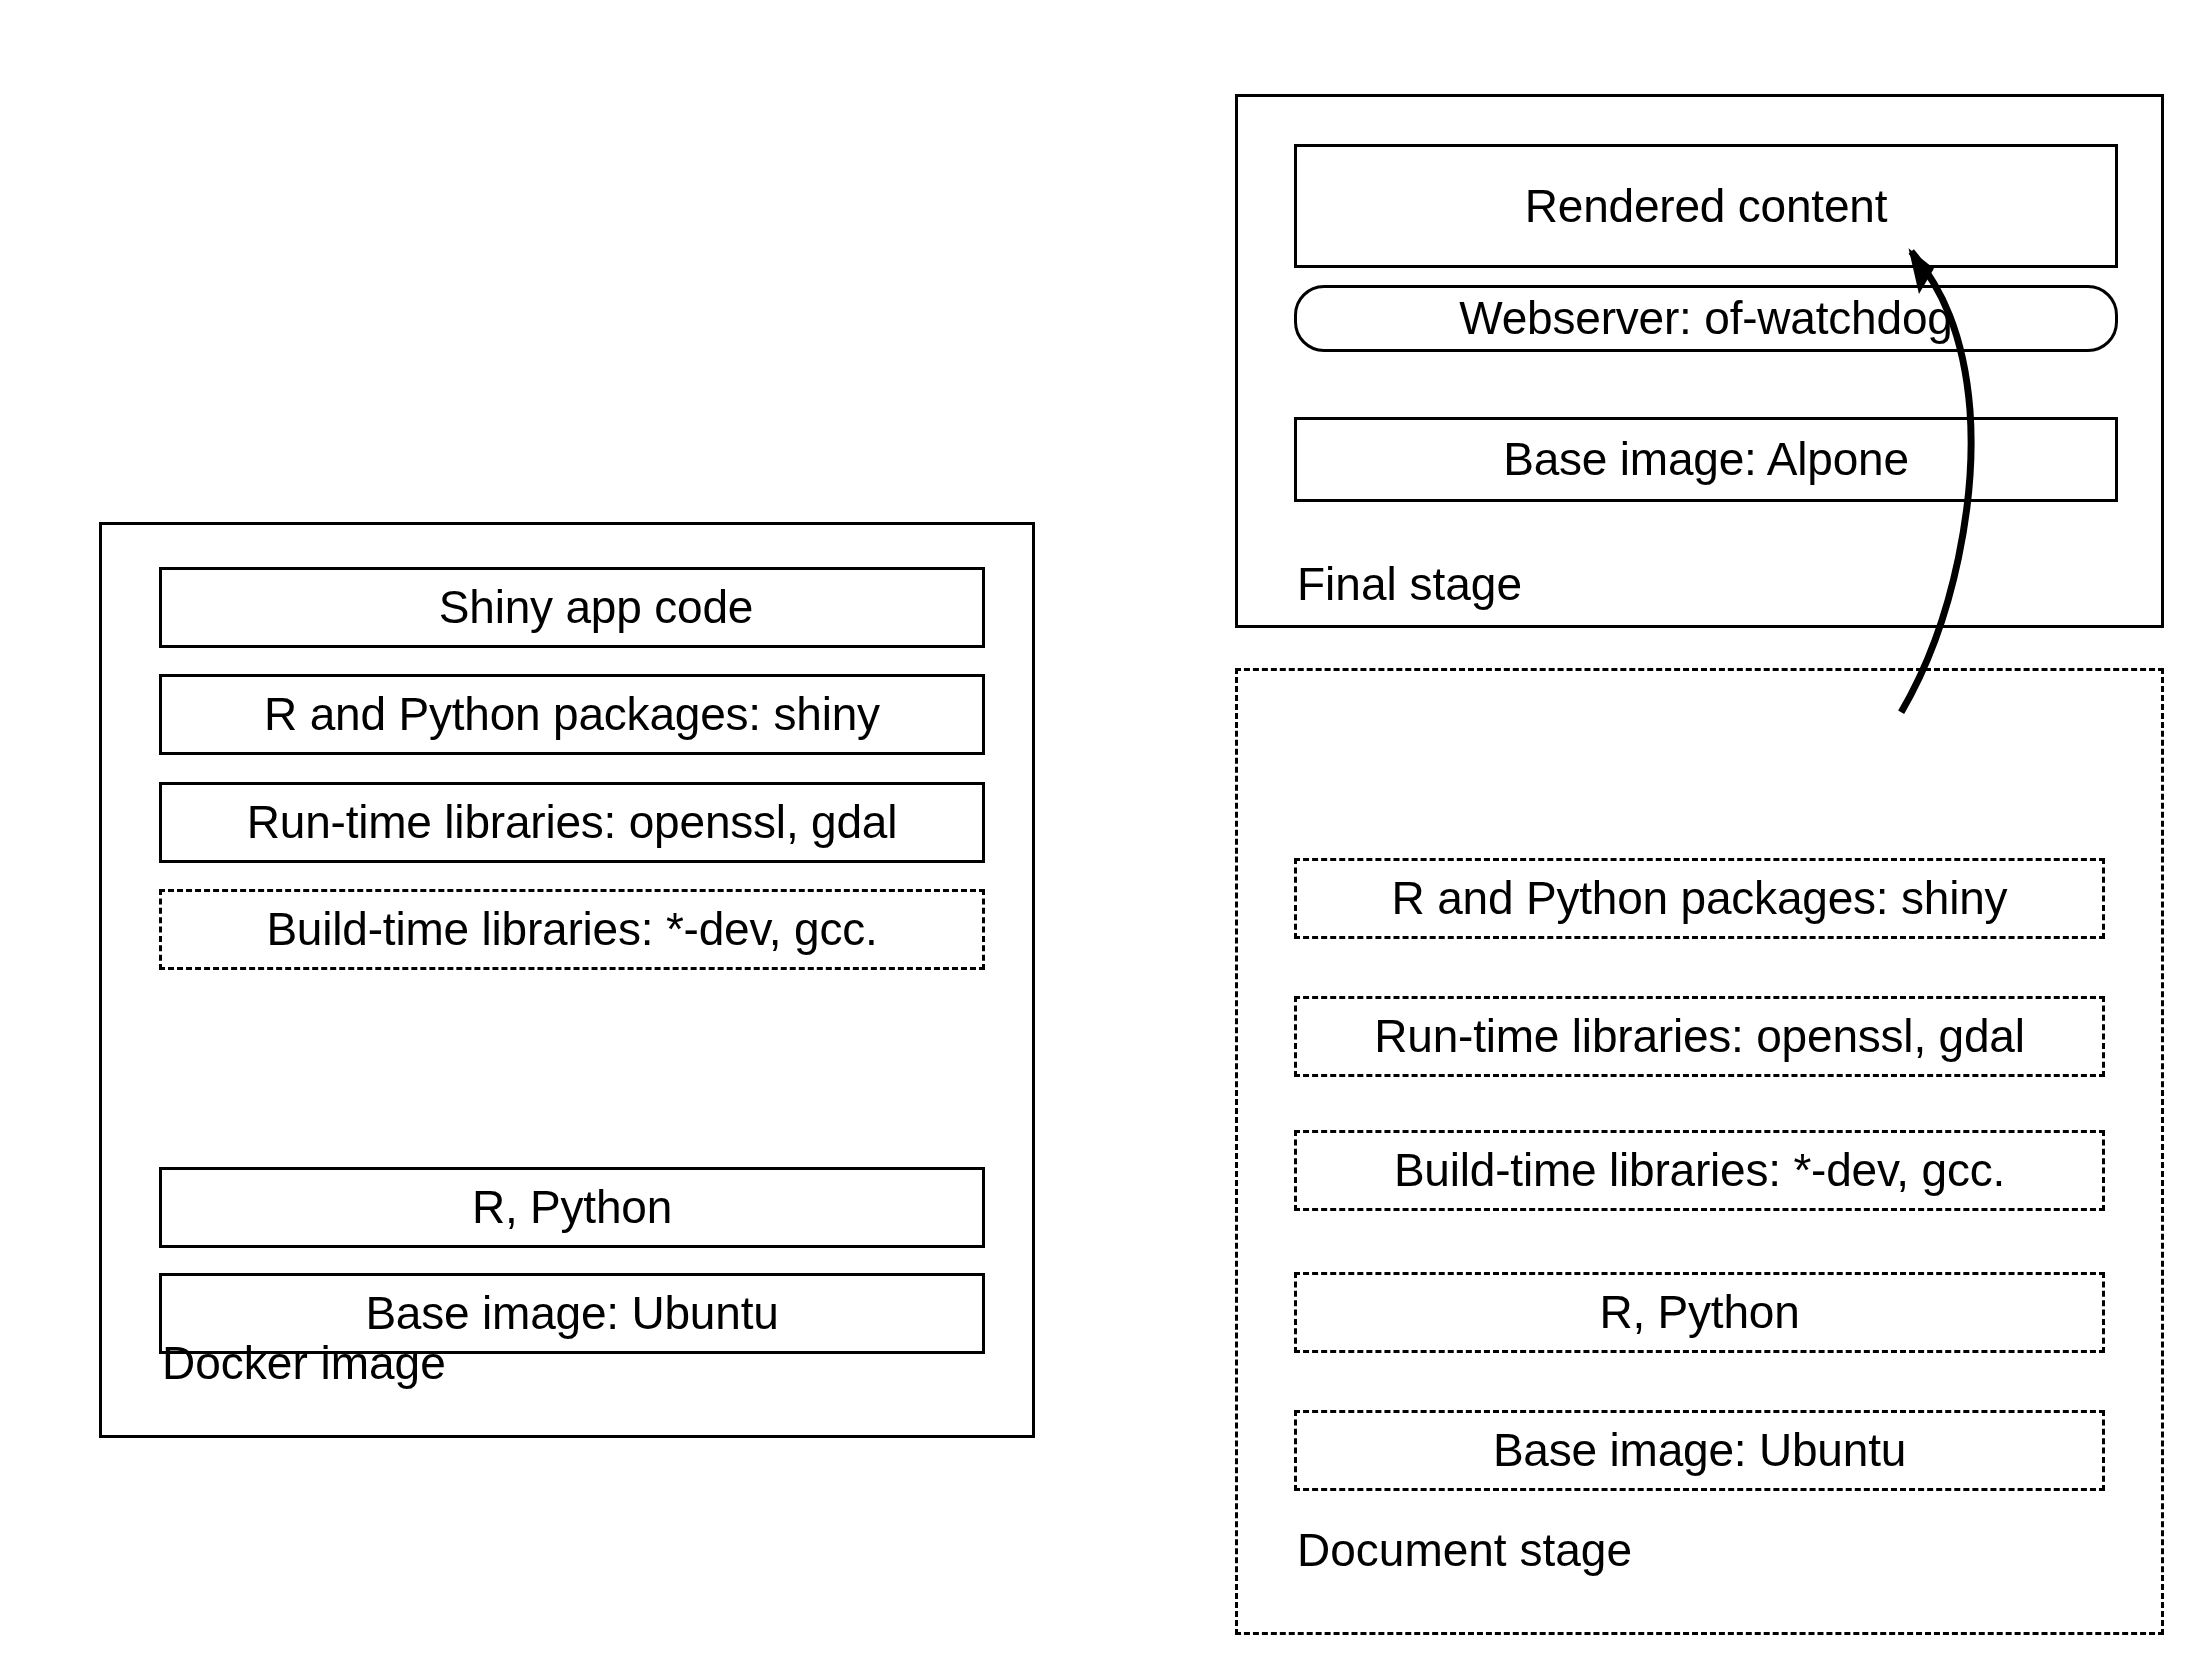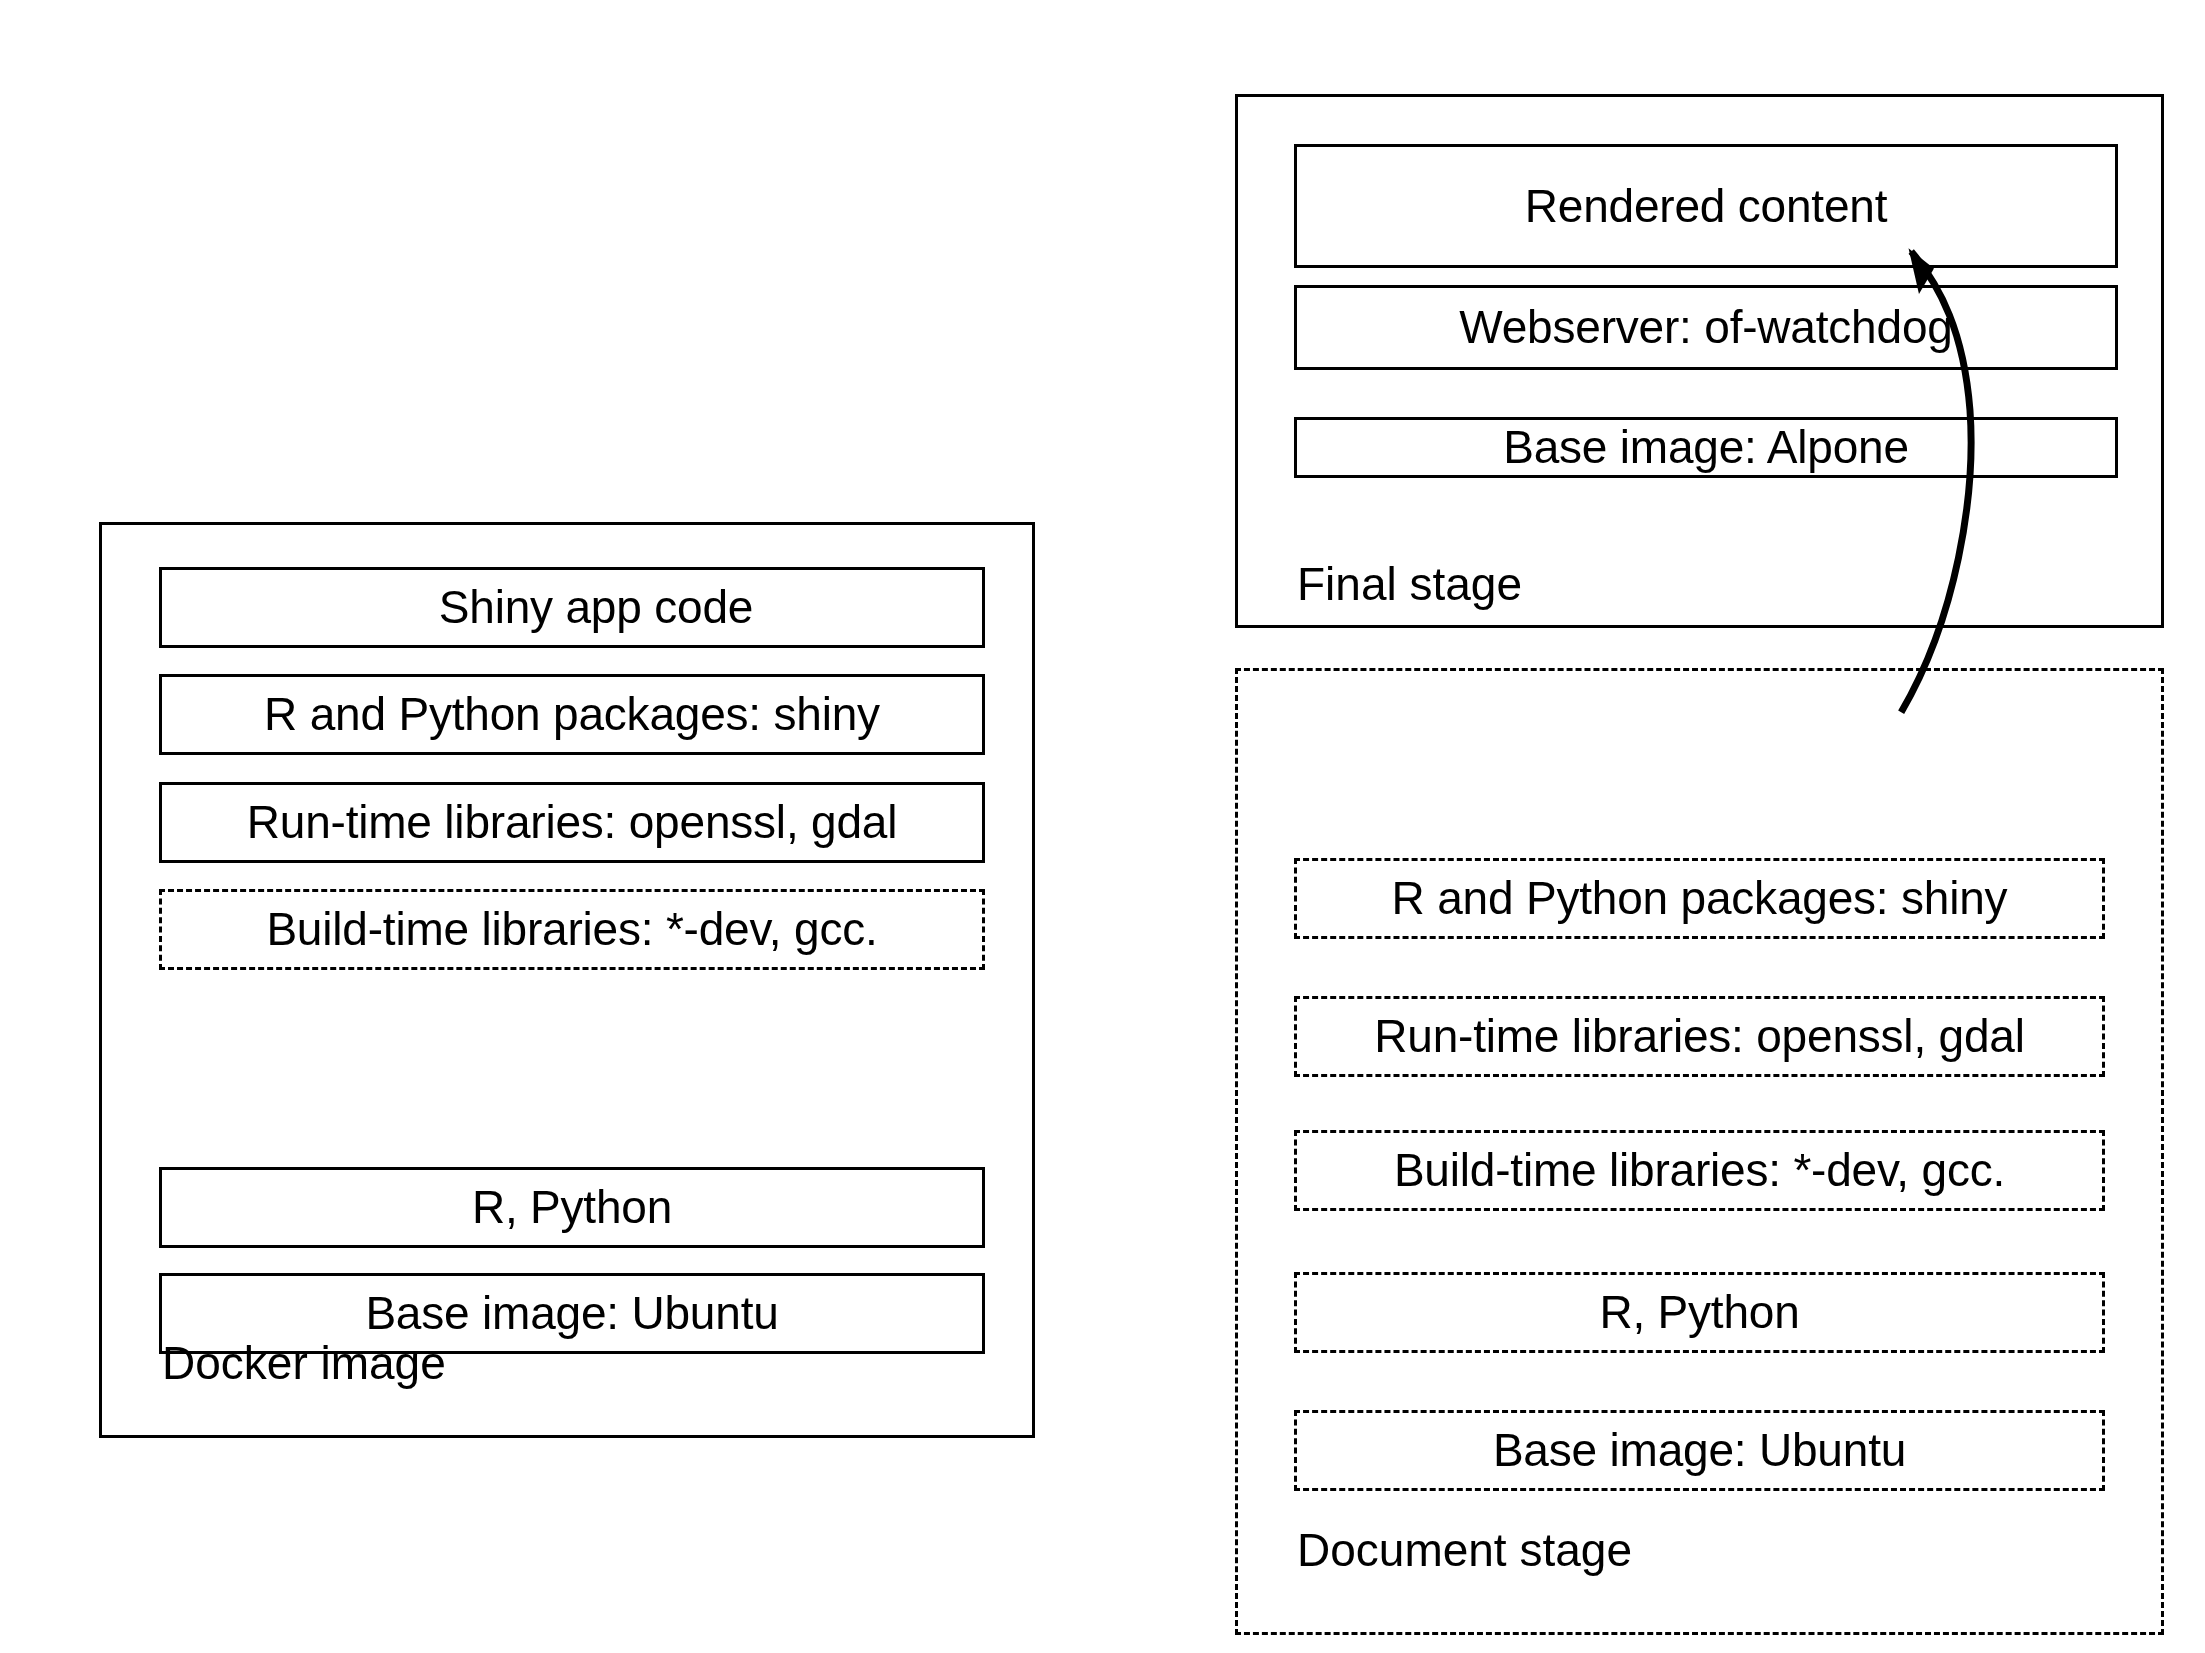--- a/index.html
+++ b/index.html
@@ -102,25 +102,25 @@
   </div>
 
   <div class="group-label" style="left:162px; top:1340px;">Docker image</div>
 
   <div class="group-box solid" style="left:1235px; top:94px; width:929px; height:534px;"></div>
 
   <div class="layer-box solid" style="left:1294px; top:144px; width:824px; height:124px;">
     <span class="layer-label">Rendered content</span>
   </div>
 
-  <div class="layer-box solid" style="left:1294px; top:285px; width:824px; height:85px;">
+  <div class="layer-box solid" style="left:1294px; top:285px; width:824px; height:67px;border-radius:30px;">
     <span class="layer-label">Webserver: of-watchdog</span>
   </div>
 
-  <div class="layer-box solid" style="left:1294px; top:417px; width:824px; height:61px;">
+  <div class="layer-box solid" style="left:1294px; top:417px; width:824px; height:85px;">
     <span class="layer-label">Base image: Alpone</span>
   </div>
 
   <div class="group-label" style="left:1297px; top:561px;">Final stage</div>
 
   <div class="group-box dashed" style="left:1235px; top:668px; width:929px; height:967px;"></div>
 
 
   <div class="layer-box dashed" style="left:1294px; top:858px; width:811px; height:81px;">
     <span class="layer-label">R and Python packages: shiny</span>

